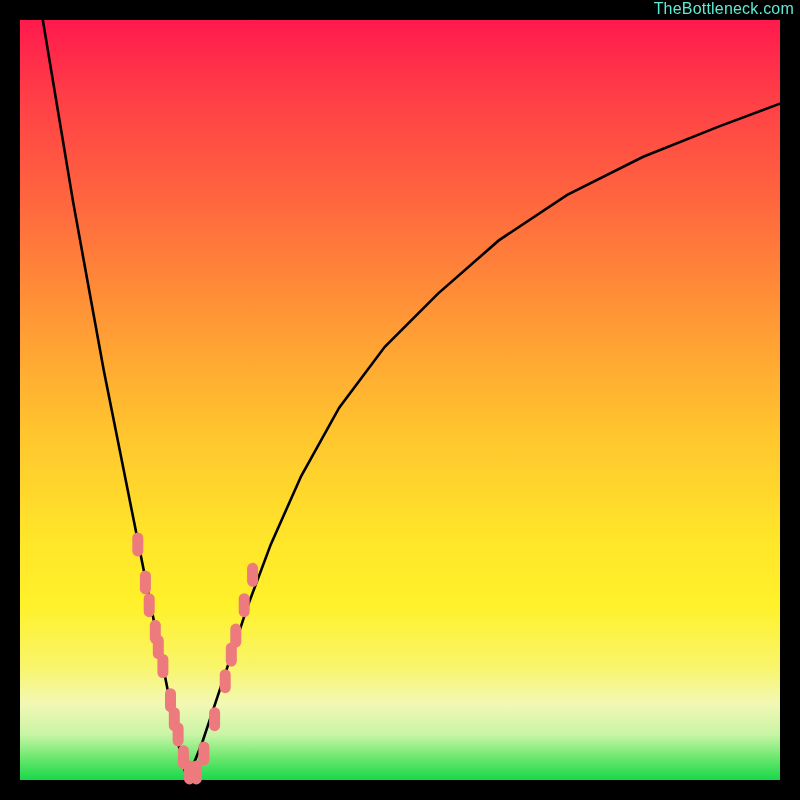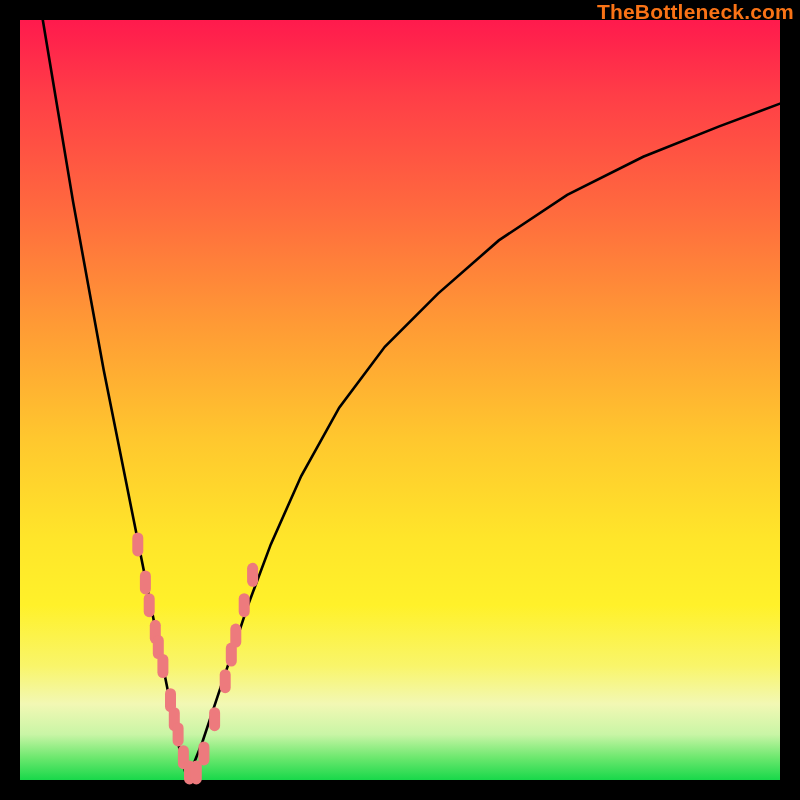--- a/index.html
+++ b/index.html
@@ -47,23 +47,23 @@
     left: 0;
     top: 0;
     width: 760px;
     height: 760px;
     overflow: visible;
   }
   .watermark {
     position: absolute;
     top: 0px;
     right: 6px;
-    color: #f97316;
-    font-size: 21px;
-    font-weight: 700;
+    color: #5eead4;
+    font-size: 16px;
+    font-weight: 400;
     letter-spacing: 0.2px;
     user-select: none;
   }
 </style>
 </head>
 <body>
 
 <div class="frame">
   <div class="plot-area"></div>
 

